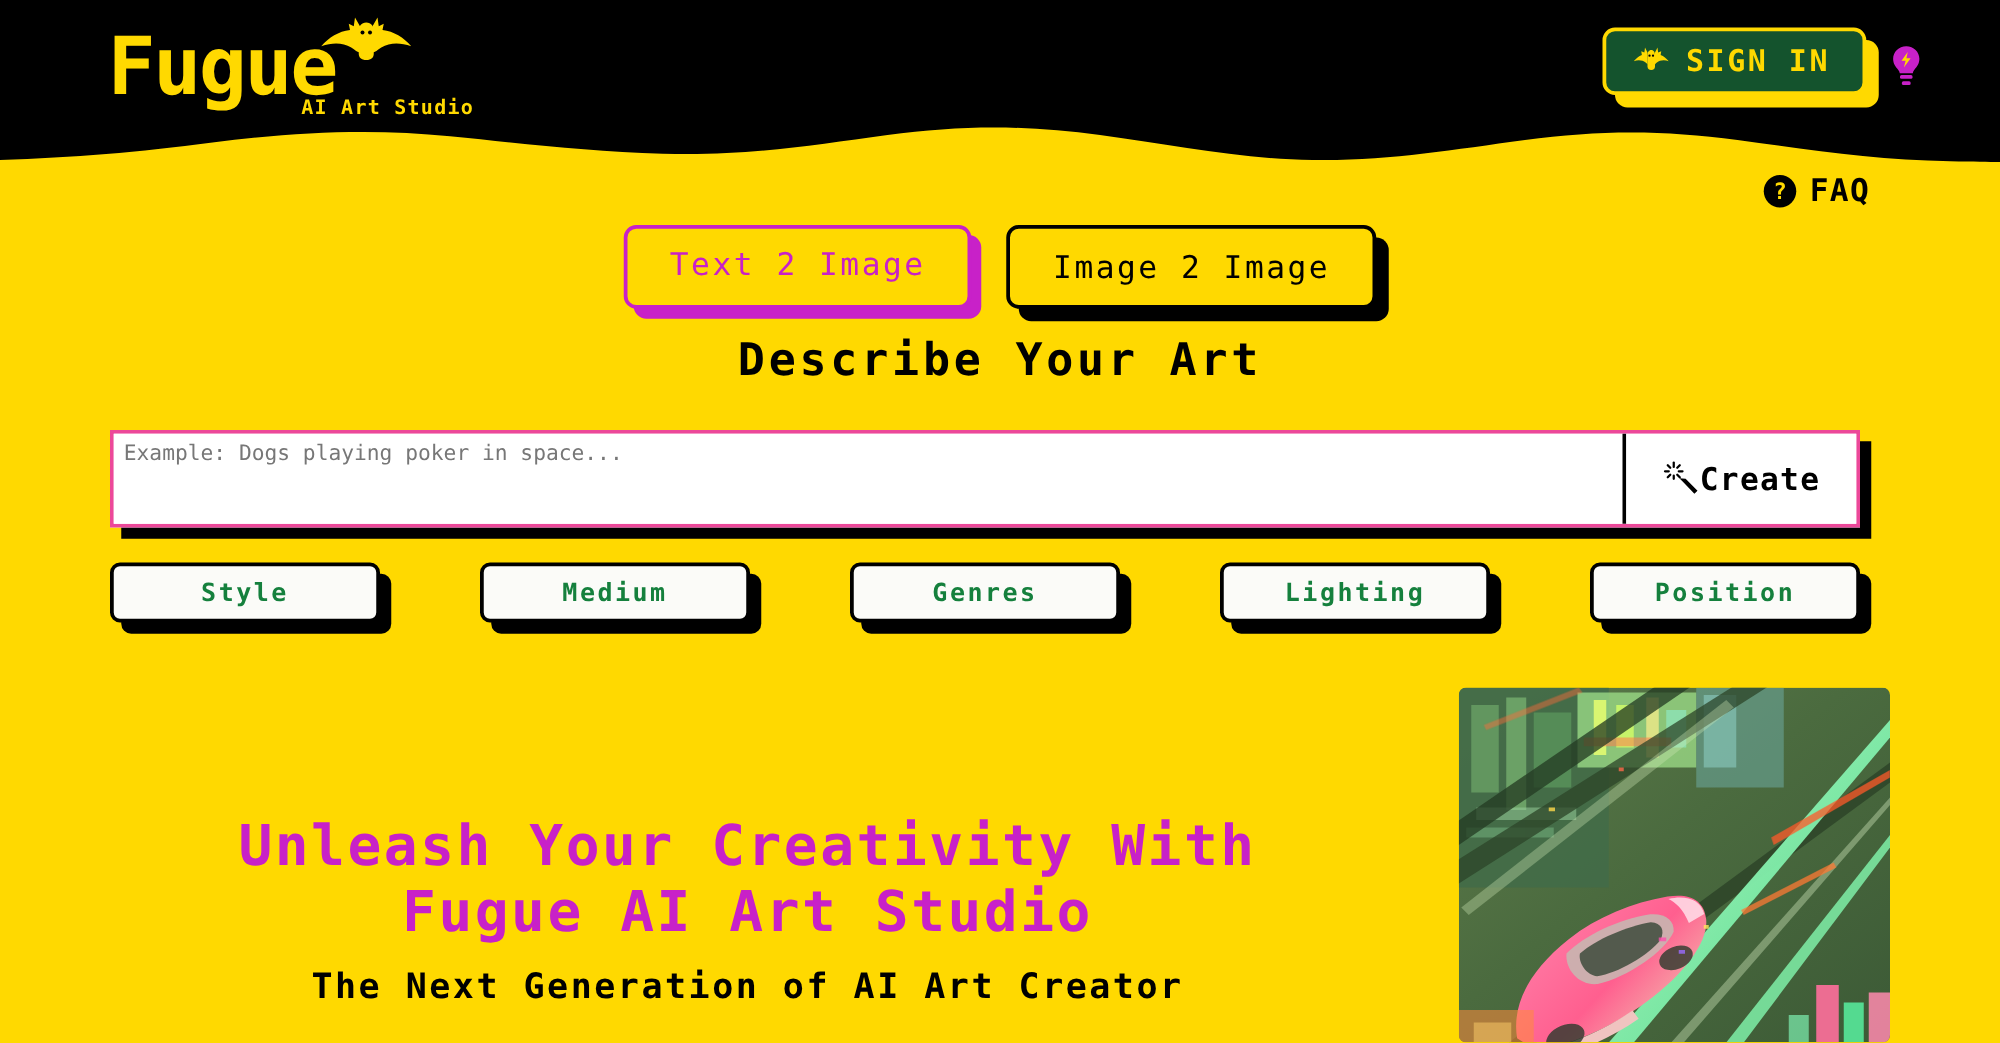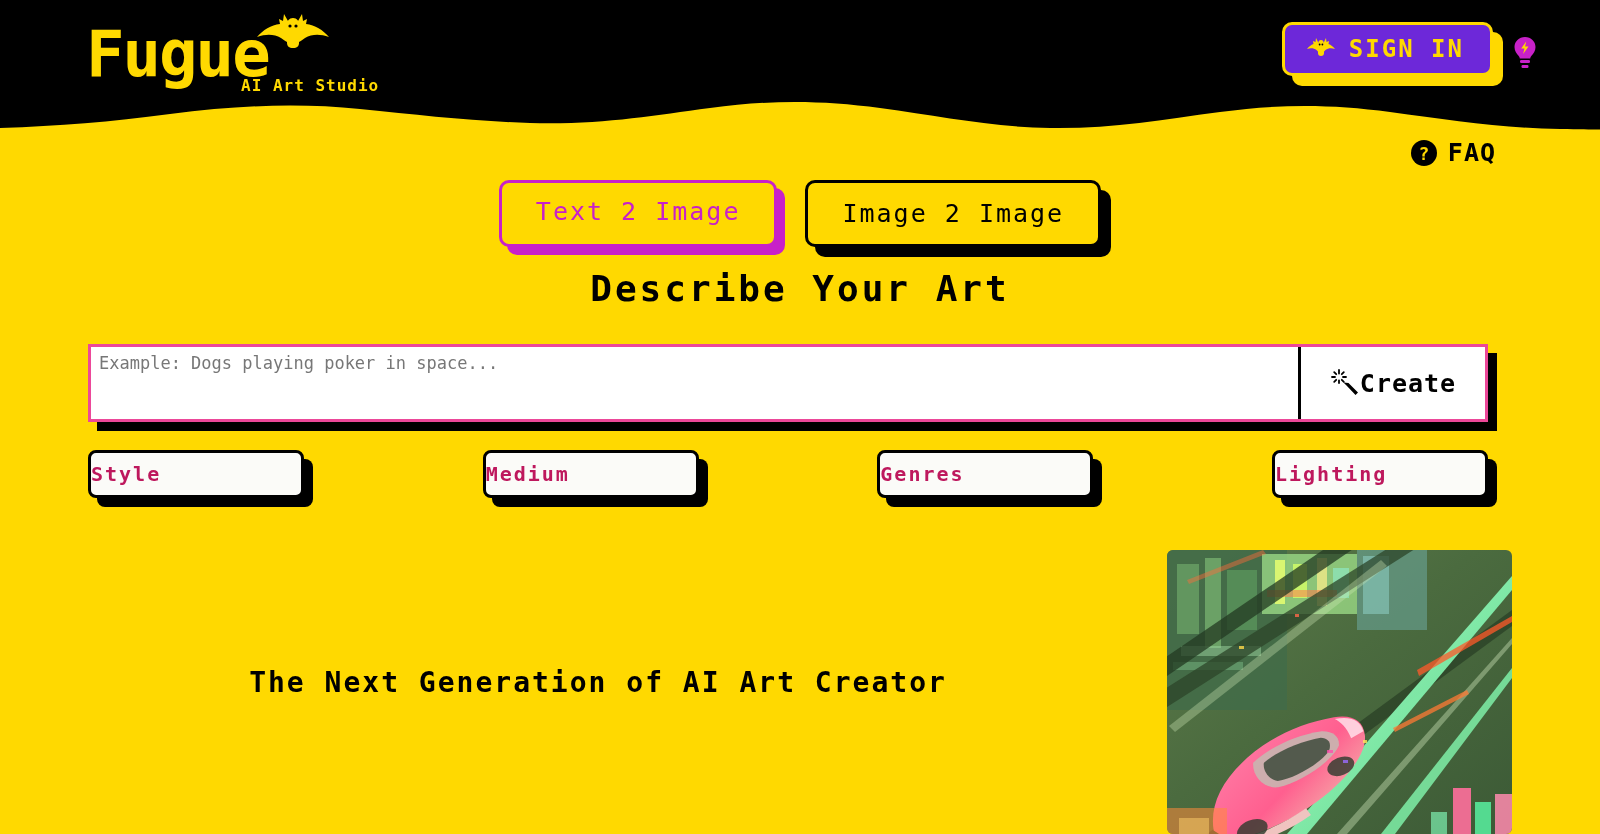--- a/index.html
+++ b/index.html
@@ -82,21 +82,21 @@
     top: 22px;
     right: 107px;
     z-index: 3;
   }
 
   .signin-btn {
     position: relative;
     display: flex;
     align-items: center;
     gap: 14px;
-    background: #6d28d9;
+    background: #14532d;
     border: 3px solid #FFD900;
     border-radius: 10px;
     padding: 10px 26px 10px 22px;
     box-shadow: 10px 10px 0 0 #FFD900;
     cursor: pointer;
   }
 
   .signin-label {
     color: #FFD900;
     font-size: 24px;
@@ -237,27 +237,28 @@
     top: 450px;
     left: 88px;
     width: 1400px;
     display: flex;
     justify-content: space-between;
     z-index: 3;
   }
 
   .chip {
     width: 216px;
+    text-align: center;
     background: #FBFBF8;
     border: 3px solid #000000;
     border-radius: 8px;
     padding: 9px 0;
     font-size: 20px;
     font-weight: bold;
-    color: #be185d;
+    color: #15803d;
     letter-spacing: 2px;
     box-shadow: 9px 9px 0 0 #000000;
     cursor: pointer;
   }
 
   
   .hero-text {
     position: absolute;
     top: 650px;
     left: 88px;
@@ -373,23 +374,28 @@
     </svg>
     <span class="create-label">Create</span>
   </button>
 </div>
 
 <div class="chips">
   <div class="chip">Style</div>
   <div class="chip">Medium</div>
   <div class="chip">Genres</div>
   <div class="chip">Lighting</div>
+  <div class="chip">Position</div>
 </div>
 
 <div class="hero-text">
+  <div class="hero-title">
+    <div>Unleash Your Creativity With</div>
+    <div>Fugue AI Art Studio</div>
+  </div>
   <div class="hero-sub">The Next Generation of AI Art Creator</div>
 </div>
 
 <div class="hero-image">
   <svg viewBox="0 0 345 284" preserveAspectRatio="none">
     <defs>
       <linearGradient id="bg" x1="0" y1="0" x2="1" y2="1">
         <stop offset="0%" stop-color="#5d7a4a"></stop>
         <stop offset="45%" stop-color="#4b6b3f"></stop>
         <stop offset="100%" stop-color="#3c5a36"></stop>

